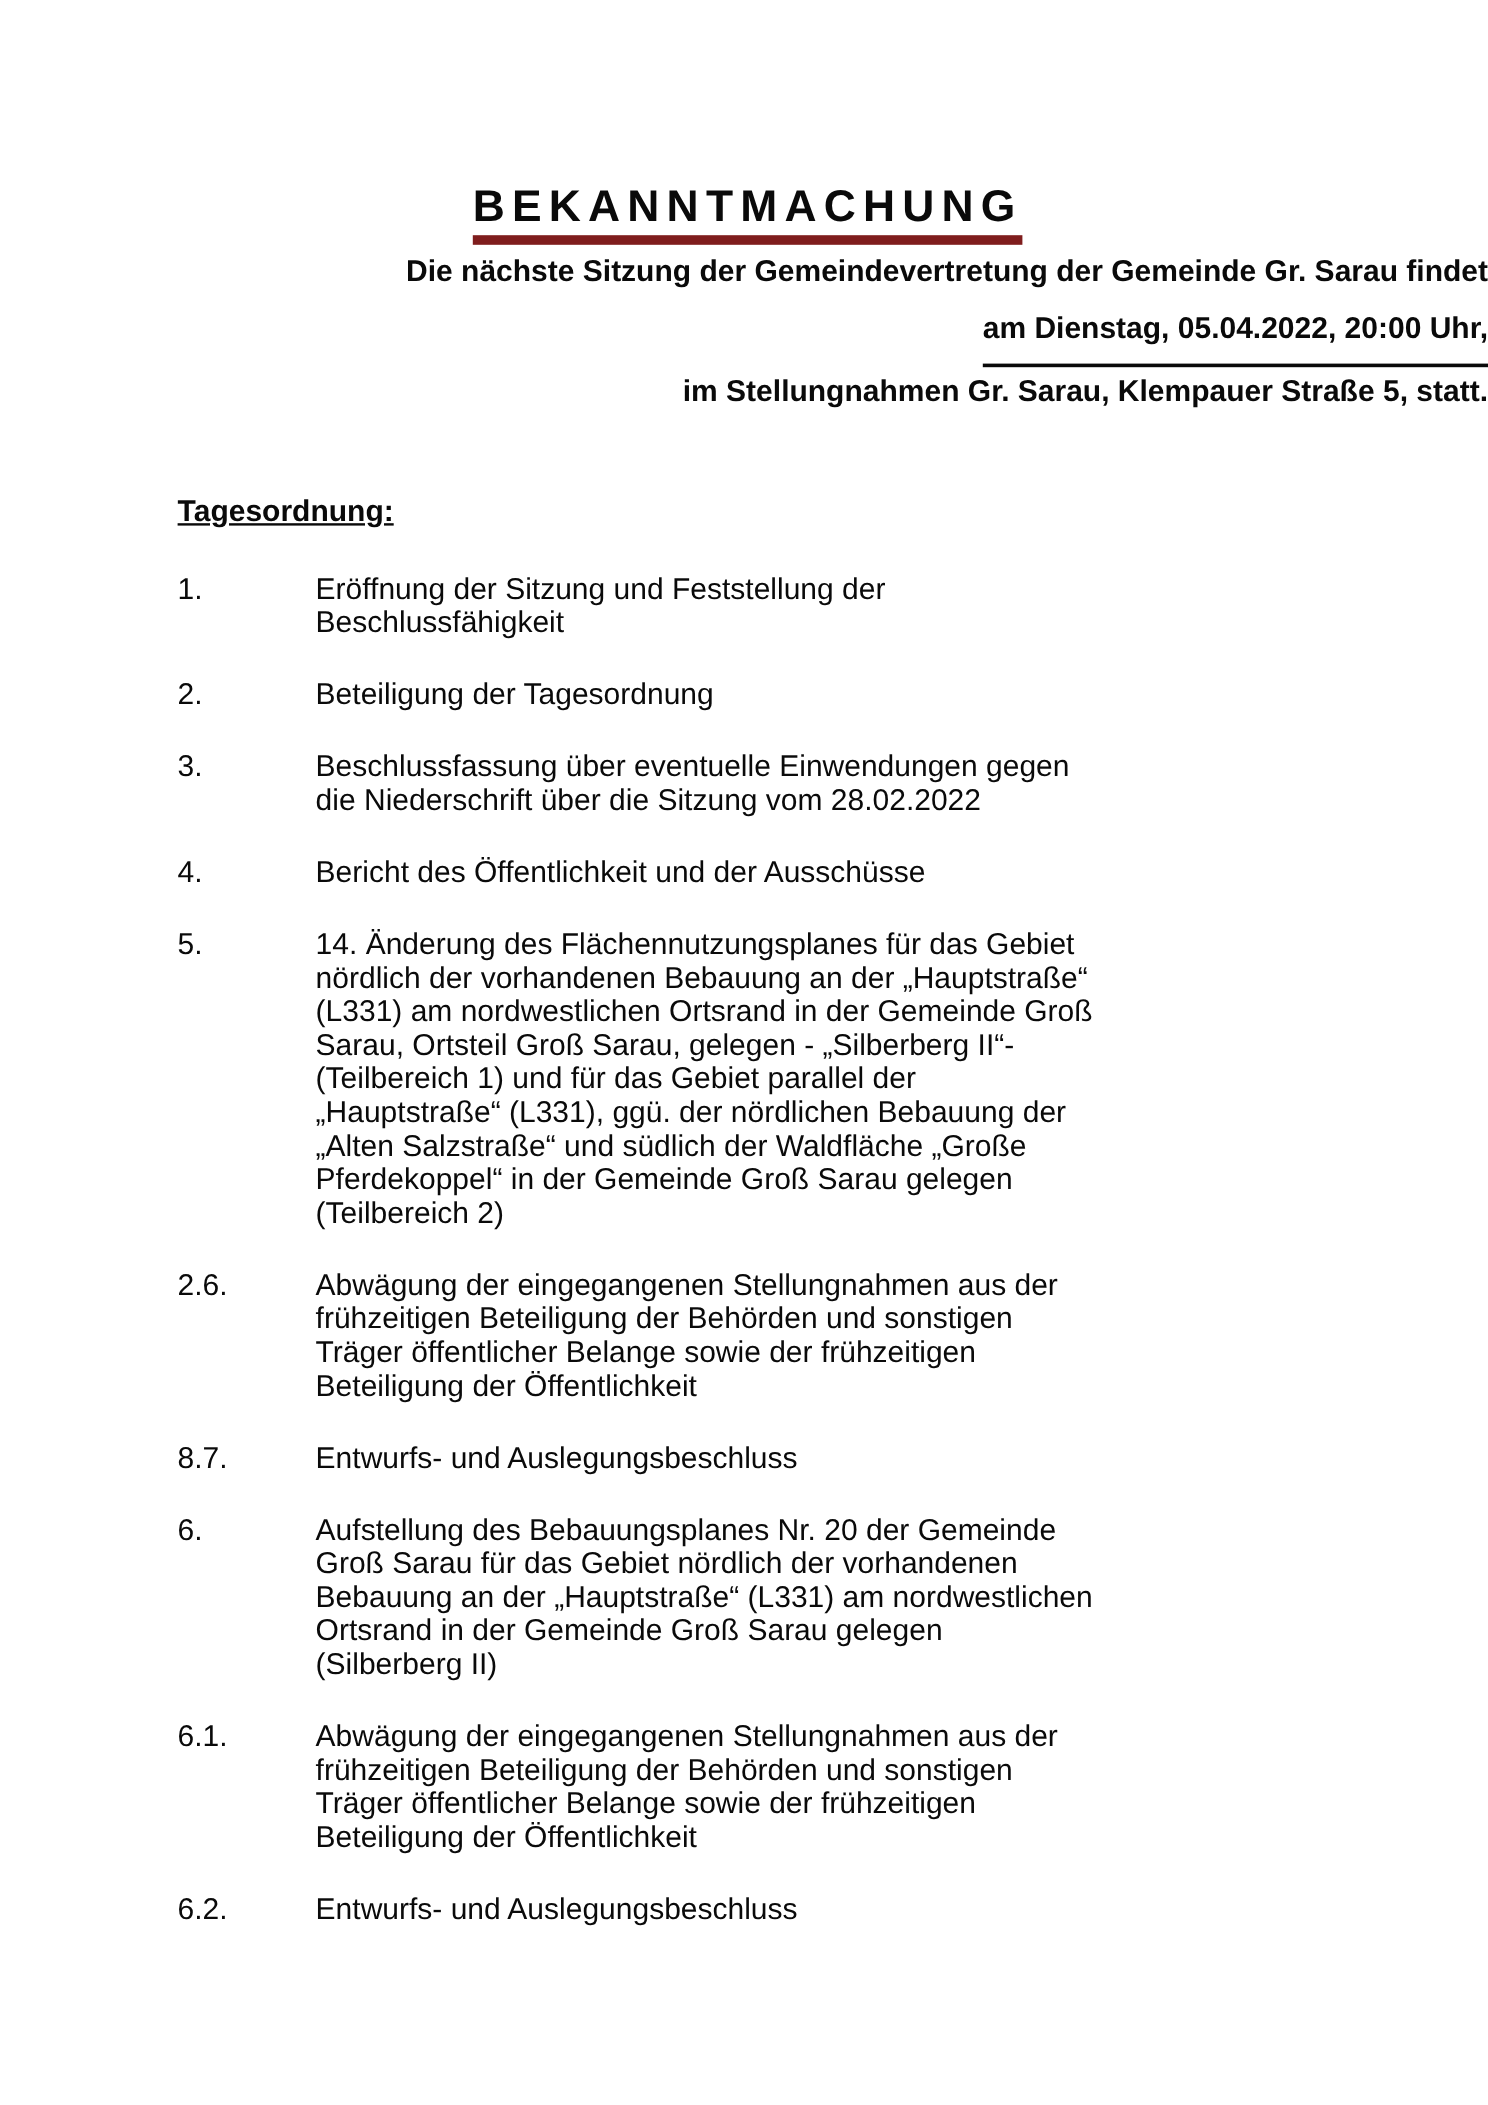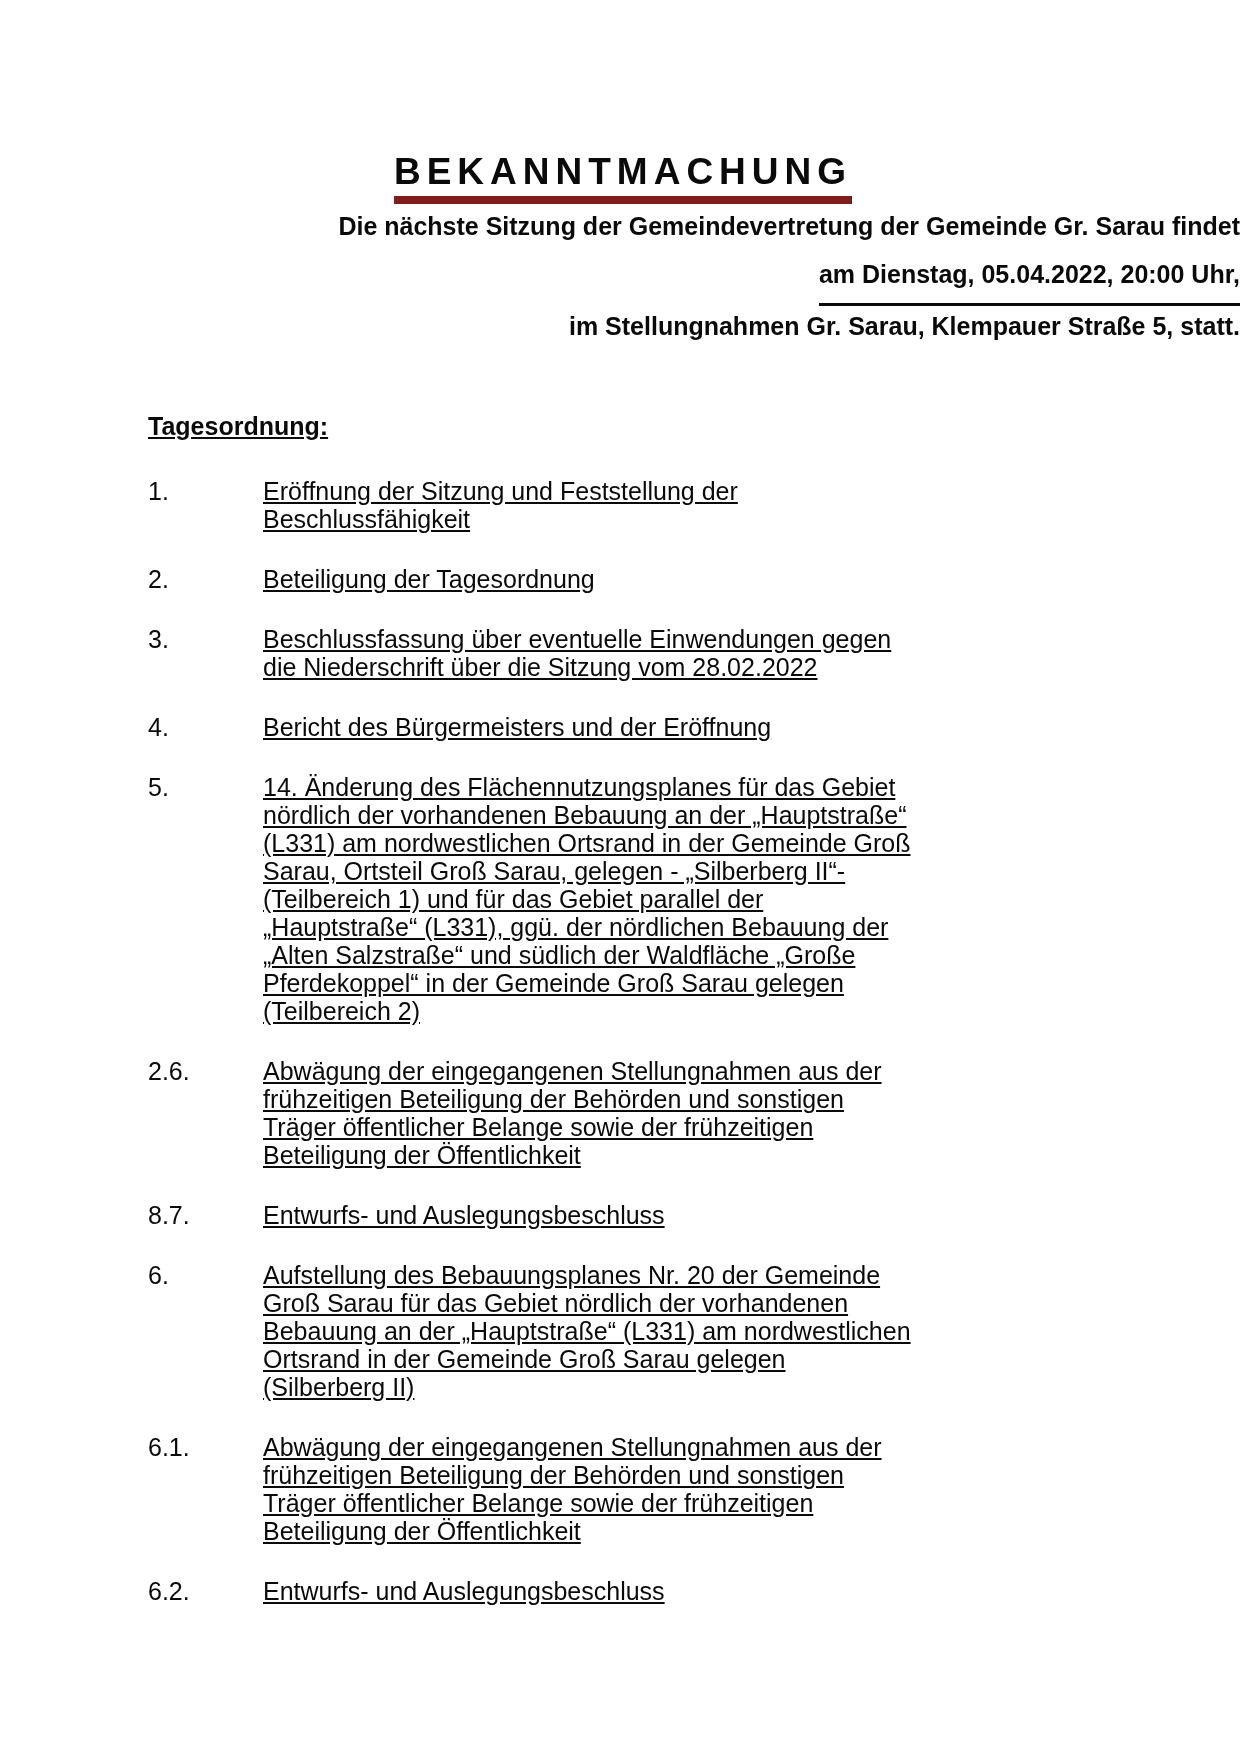--- a/index.html
+++ b/index.html
@@ -68,21 +68,20 @@
     align-items: flex-start;
     margin-bottom: 32px;
   }
   .agenda-number {
     flex: 0 0 115px;
     width: 115px;
   }
   .agenda-text {
     flex: 1 1 auto;
     white-space: pre-line;
-    text-decoration: underline;
   }
 </style>
 </head>
 <body>
 
 <div class="page">
 
   <div class="doc-title-wrap">
     <span class="doc-title">BEKANNTMACHUNG</span>
   </div>
@@ -110,21 +109,21 @@
     </div>
 
     <div class="agenda-row">
       <div class="agenda-number">3.</div>
       <div class="agenda-text">Beschlussfassung über eventuelle Einwendungen gegen
 die Niederschrift über die Sitzung vom 28.02.2022</div>
     </div>
 
     <div class="agenda-row">
       <div class="agenda-number">4.</div>
-      <div class="agenda-text">Bericht des Bürgermeisters und der Eröffnung</div>
+      <div class="agenda-text">Bericht des Öffentlichkeit und der Ausschüsse</div>
     </div>
 
     <div class="agenda-row">
       <div class="agenda-number">5.</div>
       <div class="agenda-text">14. Änderung des Flächennutzungsplanes für das Gebiet
 nördlich der vorhandenen Bebauung an der „Hauptstraße“
 (L331) am nordwestlichen Ortsrand in der Gemeinde Groß
 Sarau, Ortsteil Groß Sarau, gelegen - „Silberberg II“-
 (Teilbereich 1) und für das Gebiet parallel der
 „Hauptstraße“ (L331), ggü. der nördlichen Bebauung der

